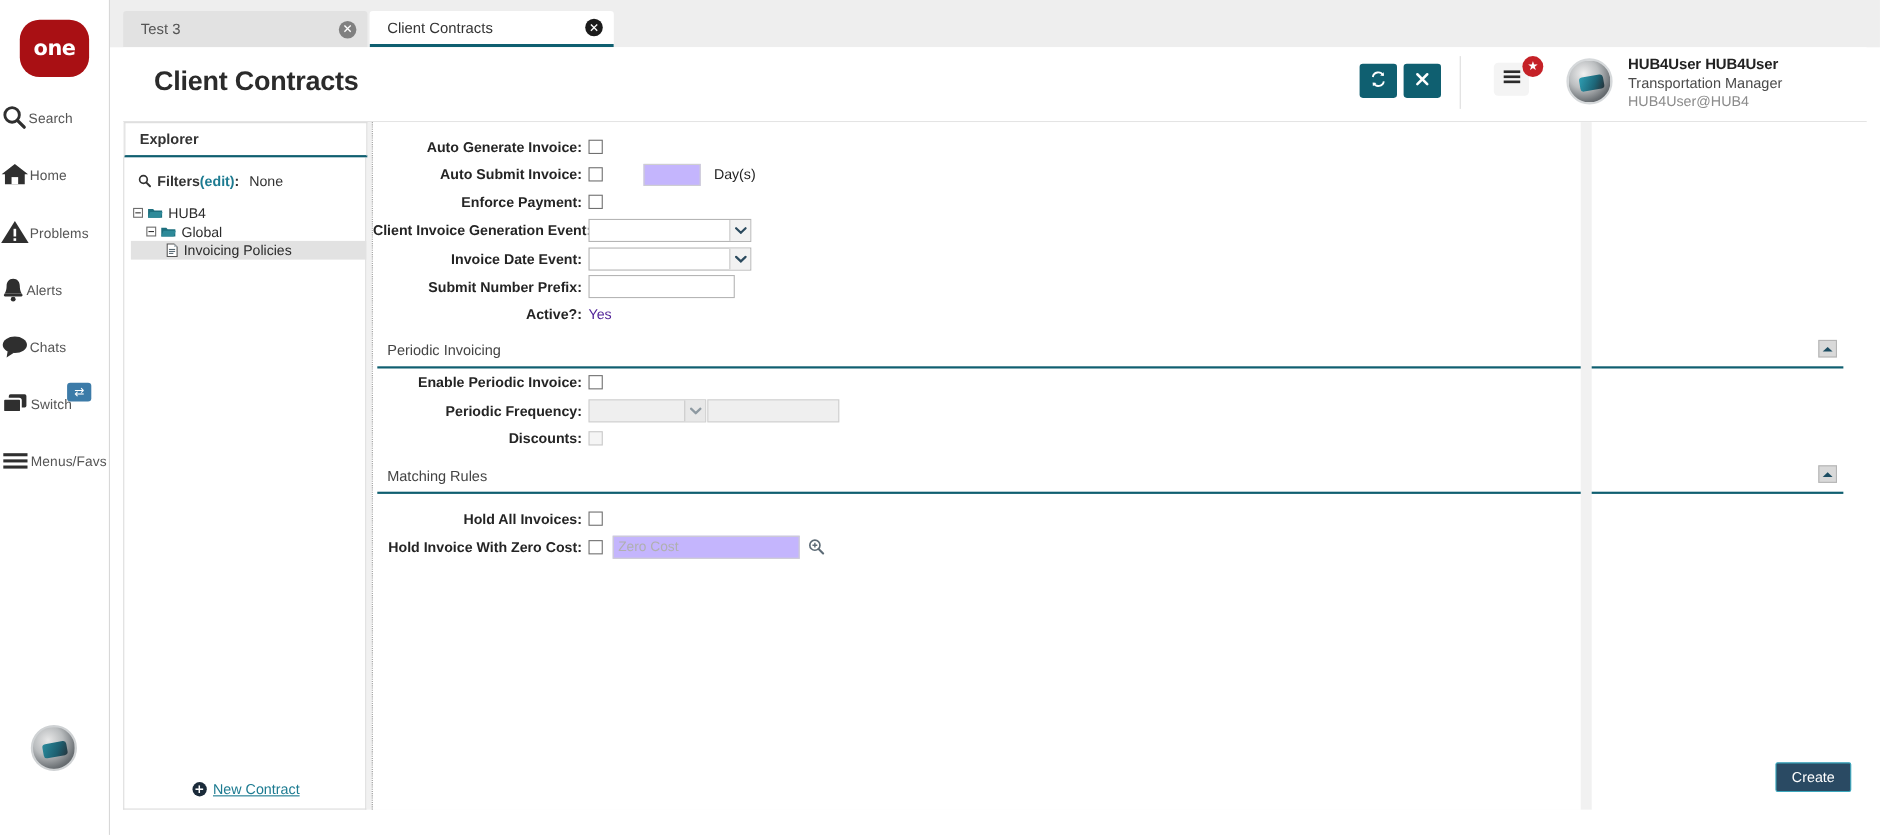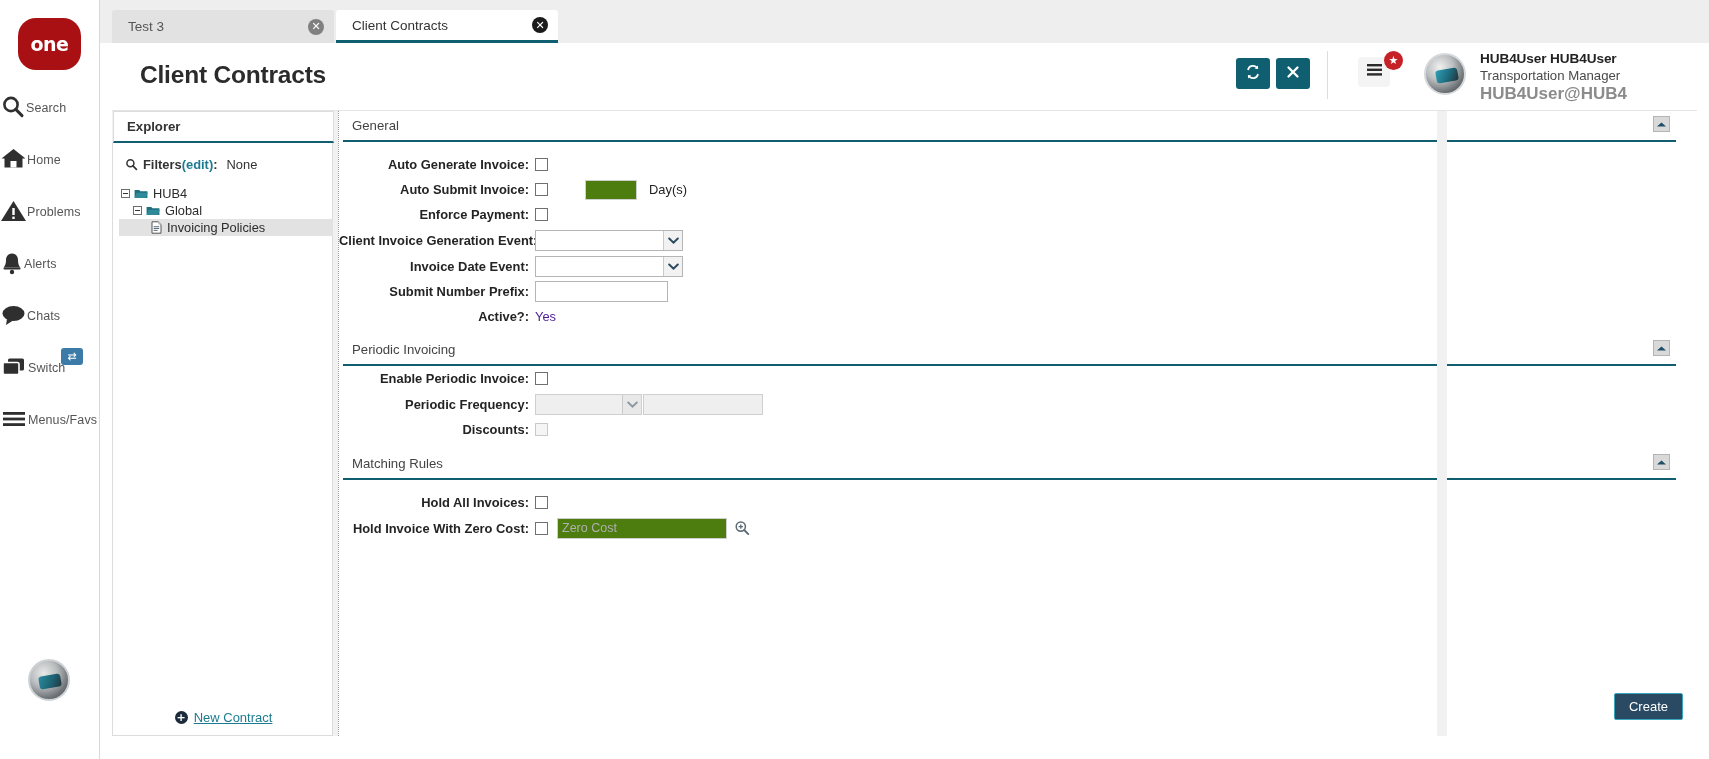--- a/index.html
+++ b/index.html
@@ -172,21 +172,21 @@
   .user-avatar::after {
     content:"";
     position:absolute; left:10px; top:14px;
     width: 22px; height: 13px;
     background: linear-gradient(120deg,#2fa0b5 0%, #1d6678 60%, #262f35 100%);
     border-radius: 3px; transform: rotate(-10deg);
   }
   .userblock { position: absolute; left: 1368px; top: 8px; }
   .u-name { font-size: 13.6px; font-weight: 700; color: #222; letter-spacing: -0.1px; }
   .u-role { font-size: 13.2px; color: #4a4a4a; margin-top: 2px; }
-  .u-mail { font-size: 17px; color: #8b8b8b; margin-top: 1px; font-weight: bold; }
+  .u-mail { font-size: 13px; color: #8b8b8b; margin-top: 1px; }
 
   
   .workarea {
     position: absolute; left: 112px; top: 111px;
     width: 1335px; height: 625px;
     background: #f1f1f1;
   }
 
   
   .explorer {
@@ -302,21 +302,21 @@
     width: 13px; height: 13px;
     border: 1px solid #707070; background: #fff;
     flex: none; cursor: pointer;
   }
   .cb.disabled { border-color: #c9c9c9; background: #f5f5f5; cursor: default; }
   .txtin {
     height: 20px; border: 1px solid #b5b5b5; background: #fff;
     font-size: 12.5px; padding: 0 4px; color: #222;
     font-family: "Liberation Sans", sans-serif;
   }
-  .txtin.disabled { background: #4d7c0f; border-color: #cfcfcf; }
+  .txtin.disabled { background: #c4b5fd; border-color: #cfcfcf; }
   .txtin::placeholder { color: #b0b0b0; }
   .selwrap {
     height: 21px; display: flex; align-items: stretch;
     border: 1px solid #b5b5b5; background: #fff;
   }
   .selwrap .selbody { flex: 1; }
   .selwrap .selarrow {
     width: 19px; background: #f2f2f2;
     border-left: 1px solid #cacaca;
     display: flex; align-items: center; justify-content: center;
@@ -551,28 +551,20 @@
 
       <div class="newcontract">
         <span class="nc-ic">+</span>
         <span class="nc-txt">New Contract</span>
       </div>
     </div>
 
     <div class="formpanel">
       <div class="formscroll">
 
-        <div class="sec-head">
-          <span>General</span>
-          <span class="sec-toggle">
-            <svg width="11" height="7" viewBox="0 0 11 7">
-                <path d="M1 5.6 L5.5 1.4 L10 5.6 Z" fill="#1d4e63"></path>
-              </svg>
-          </span>
-        </div>
 
         <div style="padding-top:10px">
           <div class="frow">
             <span class="flabel">Auto Generate Invoice:</span>
             <span class="cb"></span>
           </div>
 
           <div class="frow">
             <span class="flabel">Auto Submit Invoice:</span>
             <span class="cb"></span>

